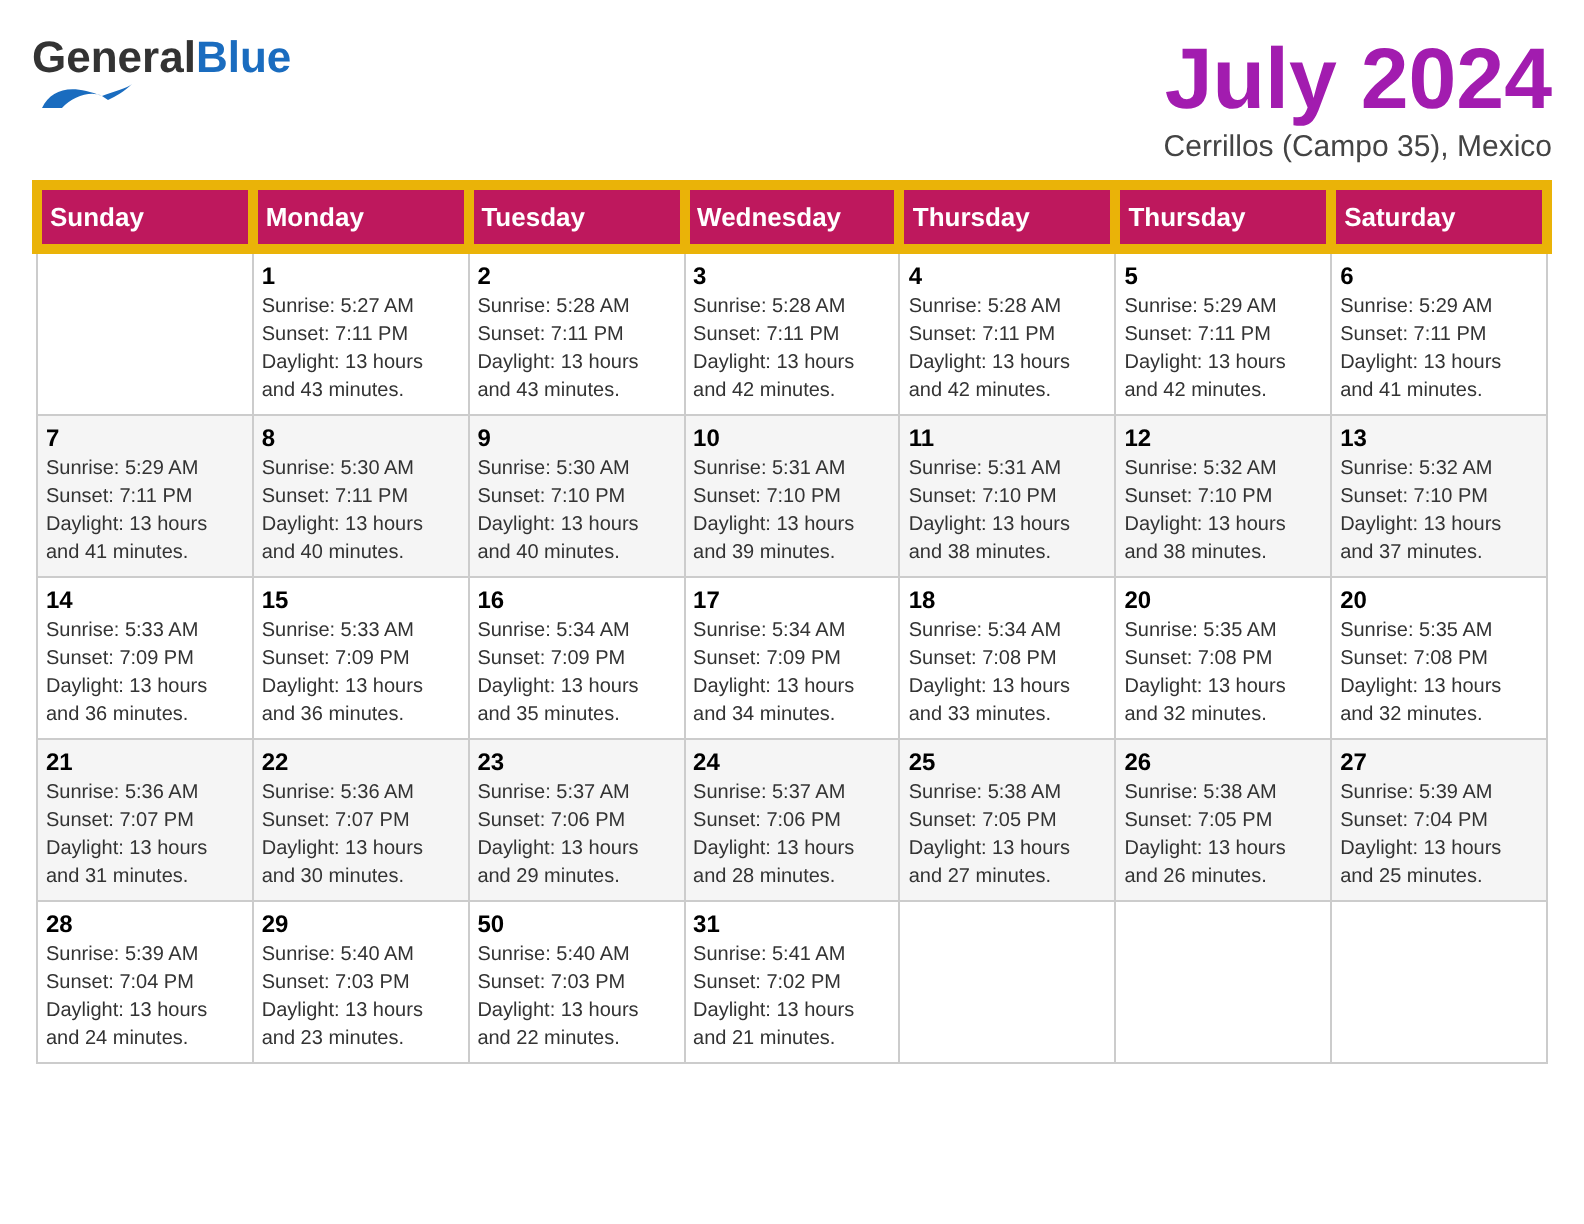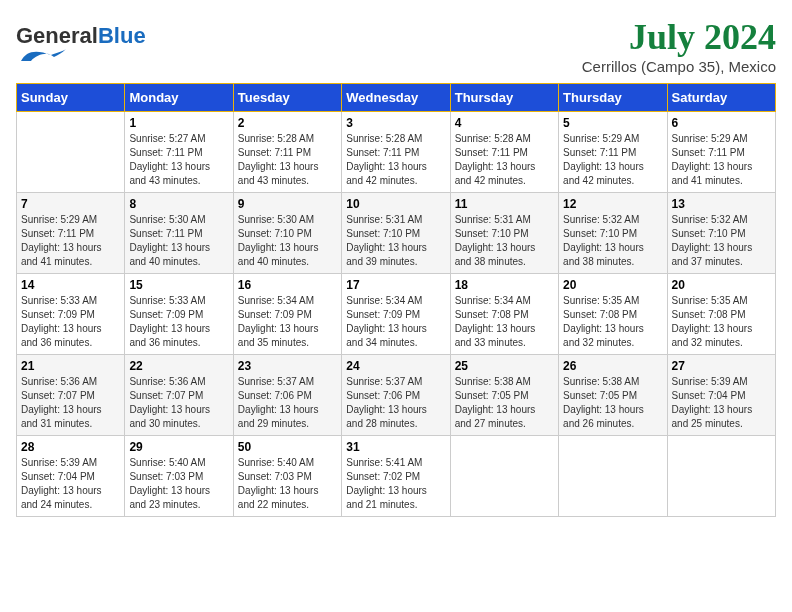--- a/index.html
+++ b/index.html
@@ -6,54 +6,53 @@
     body {
       font-family: Arial, sans-serif;
       background: #fff;
       width: 792px;
       min-height: 612px;
       padding: 16px;
     }
     .header-area {
       display: flex;
       justify-content: space-between;
-      align-items: center;
+      align-items: flex-start;
       margin-bottom: 8px;
     }
     .logo {
       display: flex;
       align-items: center;
       gap: 4px;
     }
     .title-area {
       text-align: right;
     }
     .month-year {
-      font-size: 36px;
+      font-size: 43px;
       font-weight: bold;
-      color: #15803d;
-      font-family: Liberation Serif, serif;
+      color: #a21caf;
     }
     .location {
       font-size: 15px;
       color: #444;
       margin-left: 16px;
     }
     table {
       width: 100%;
       border-collapse: collapse;
       font-size: 11px;
     }
     thead tr th {
-      background-color: #1d4ed8;
+      background-color: #be185d;
       color: #fff;
       padding: 6px 4px;
       text-align: left;
       font-size: 13px;
-      border: 1px solid #eab308;
+      border: 5px solid #eab308;
     }
     tbody tr td {
       border: 1px solid #ccc;
       vertical-align: top;
       padding: 4px;
       height: 80px;
       width: calc(100% / 7);
     }
     tbody tr td .day-num {
       font-weight: bold;

